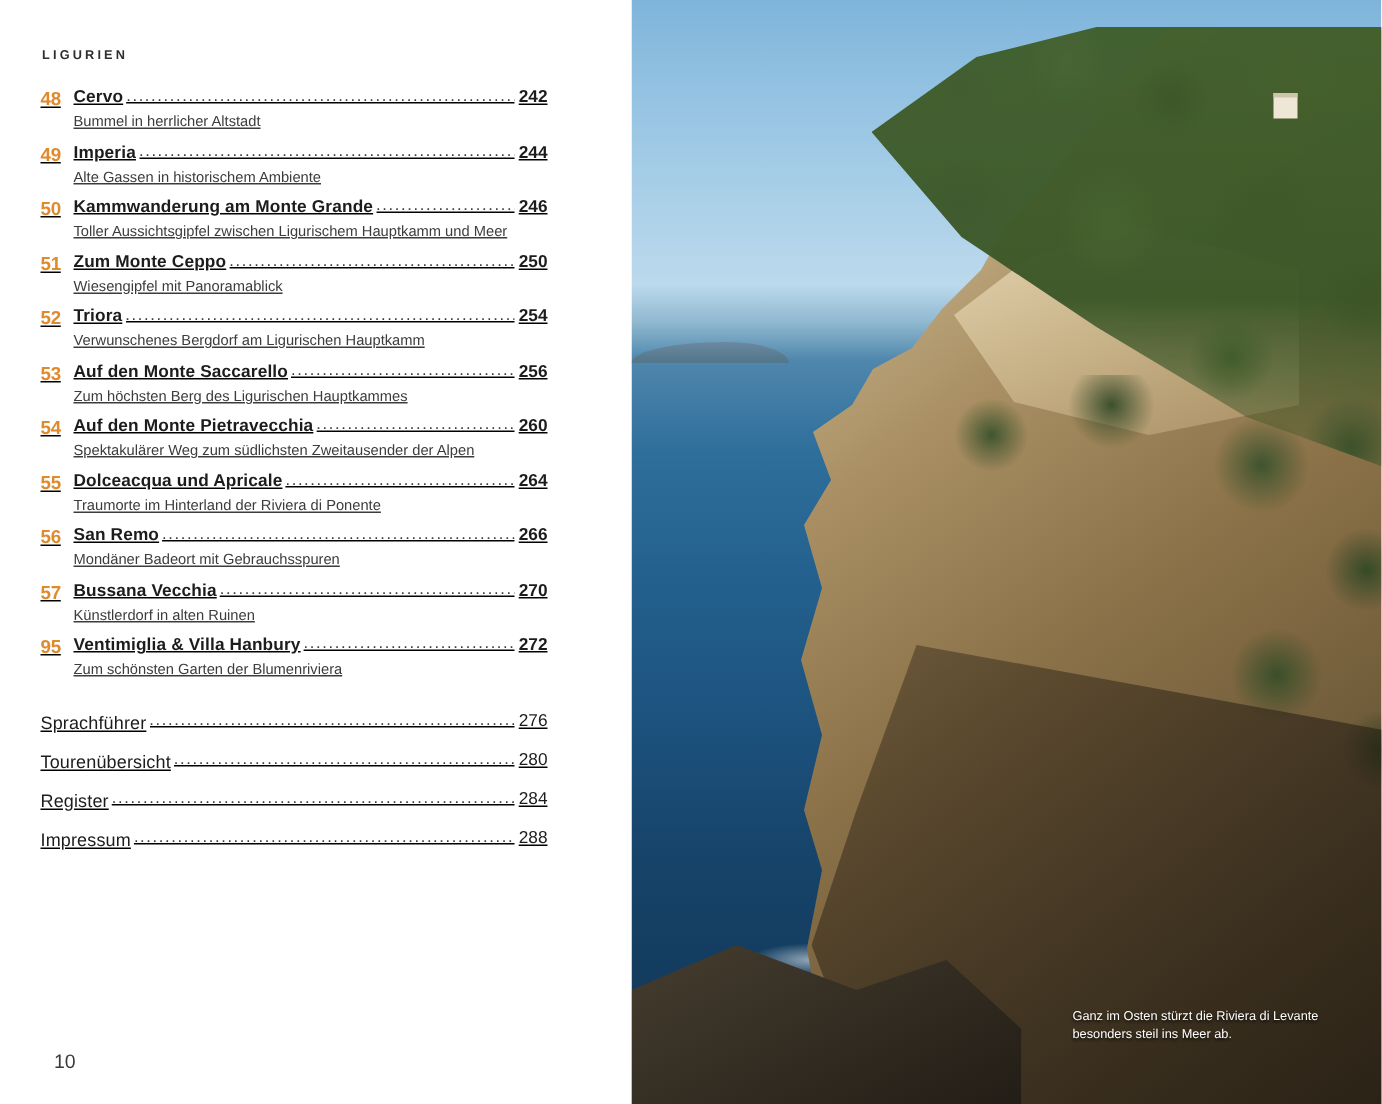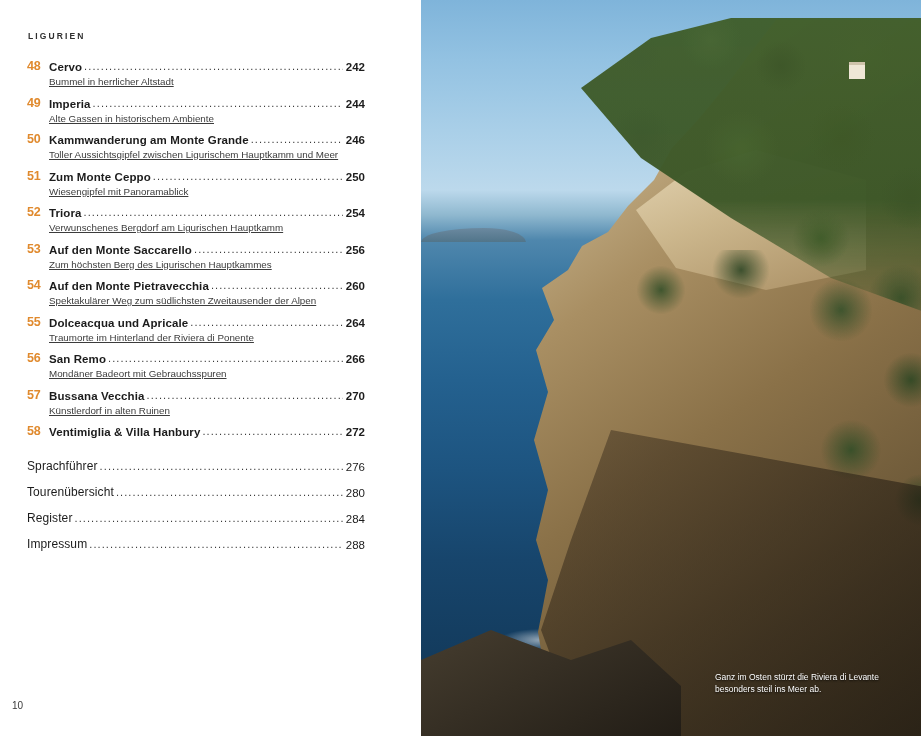--- a/index.html
+++ b/index.html
@@ -41,22 +41,23 @@
     left: 27px;
     top: 59px;
     width: 338px;
   }
   .toc-entry {
     position: relative;
     margin-bottom: 7px;
   }
   .toc-line {
     display: flex;
-    align-items: flex-end;
+    align-items: flex-start;
     white-space: nowrap;
+    text-decoration: underline;
   }
   .num {
     display: inline-block;
     width: 22px;
     flex: 0 0 22px;
     font-size: 12.5px;
     font-weight: bold;
     color: #e08a2e;
     letter-spacing: -0.2px;
   }
@@ -105,23 +106,23 @@
   }
   .toc-entry.plain .pagenum {
     font-weight: normal;
   }
   .toc-entry.plain .num {
     width: 0;
     flex: 0 0 0;
   }
   .folio {
     position: absolute;
-    left: 12px;
+    left: 36px;
     top: 700px;
-    font-size: 10px;
+    font-size: 13px;
     color: #3a3a3a;
   }
   
   .photo-page {
     position: relative;
     width: 500px;
     height: 736px;
     overflow: hidden;
   }
   .photo {
@@ -362,25 +363,26 @@
           <span class="num">57</span>
           <span class="title">Bussana Vecchia</span>
           <span class="leader">.................................................................................</span>
           <span class="pagenum">270</span>
         </div>
         <div class="subtitle">Künstlerdorf in alten Ruinen</div>
       </div>
 
       <div class="toc-entry">
         <div class="toc-line">
-          <span class="num">58</span>
+          <span class="num">95</span>
           <span class="title">Ventimiglia &amp; Villa Hanbury</span>
           <span class="leader">.................................................................................</span>
           <span class="pagenum">272</span>
         </div>
+        <div class="subtitle">Zum schönsten Garten der Blumenriviera</div>
       </div>
 
       <div style="height:14px"></div>
 
       <div class="toc-entry plain">
         <div class="toc-line">
           <span class="num"></span>
           <span class="title">Sprachführer</span>
           <span class="leader">.................................................................................</span>
           <span class="pagenum">276</span>

